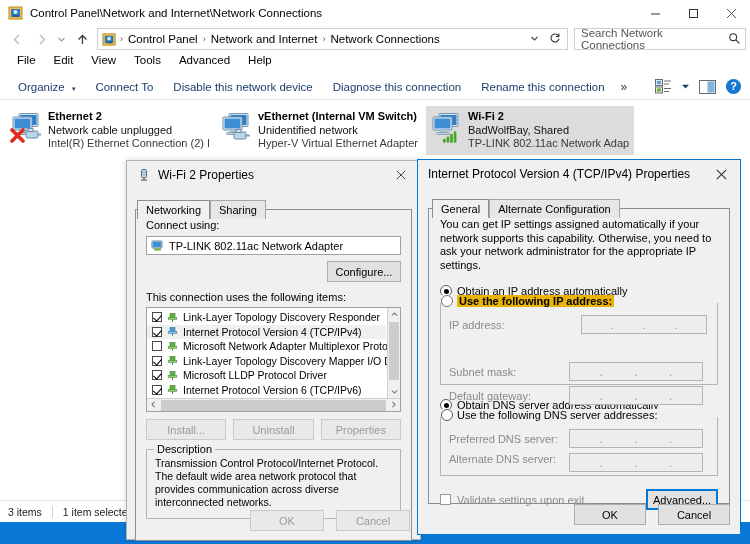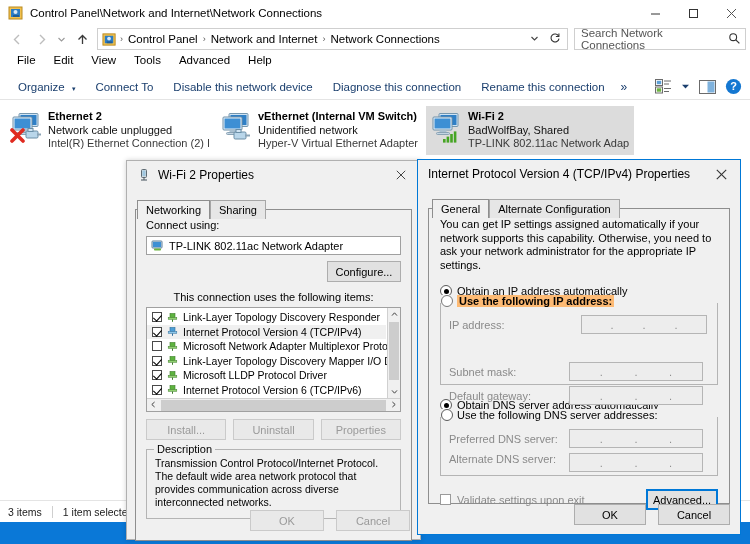--- a/index.html
+++ b/index.html
@@ -173,21 +173,21 @@
   .radio {
     width: 12px; height: 12px; border: 1px solid #5a5a5a; border-radius: 50%;
     background: #fff; flex: none; position: relative;
   }
   .radio.on::after {
     content: ""; position: absolute; left: 2.5px; top: 2.5px; width: 5px; height: 5px;
     border-radius: 50%; background: #000;
   }
   .radio.hl { border-color: #777; }
 
-  .hl-yellow { background: #fdba74; padding: 0 2px; }
+  .hl-yellow { background: #eab308; padding: 0 2px; }
 
   .ipfield {
     border: 1px solid #b5b5b5; background: #ededed; height: 19px; width: 134px;
     display: flex; align-items: center; justify-content: space-around;
     padding: 0 14px;
   }
   .ipdot { font-size: 11px; color: #8f8f8f; line-height: 6px; }
 
   .dlg-footer { display: flex; justify-content: flex-end; gap: 12px; padding: 0 10px; }
 
@@ -476,21 +476,21 @@
             <rect x="3" y="9.5" width="7" height="2" rx="0.8" fill="#6cb33f"></rect>
           </svg>
         </span>
         <span>TP-LINK 802.11ac Network Adapter</span>
       </div>
 
       <div style="display:flex; justify-content:flex-end; margin-top:6px;">
         <div class="btn" style="width:74px;">Configure...</div>
       </div>
 
-      <div class="lbl" style="margin-top:9px;text-align:center;">This connection uses the following items:</div>
+      <div class="lbl" style="margin-top:9px;">This connection uses the following items:</div>
 
       <div class="items-list" style="margin-top:4px;">
         <div style="padding-top:2px; padding-right:14px;">
           <div class="item-row">
             <span class="cb checked"></span>
             <span class="plug-ico"><svg width="11" height="11" viewBox="0 0 11 11">
                   <rect x="3" y="1.5" width="5" height="4" fill="#5db33f" stroke="#3c7d28" stroke-width="0.6"></rect>
                   <rect x="1.2" y="5.5" width="8.6" height="1.8" fill="#8fd06f" stroke="#3c7d28" stroke-width="0.5"></rect>
                   <line x1="5.5" y1="7.5" x2="5.5" y2="9.8" stroke="#3c7d28" stroke-width="1"></line>
                 </svg></span>

